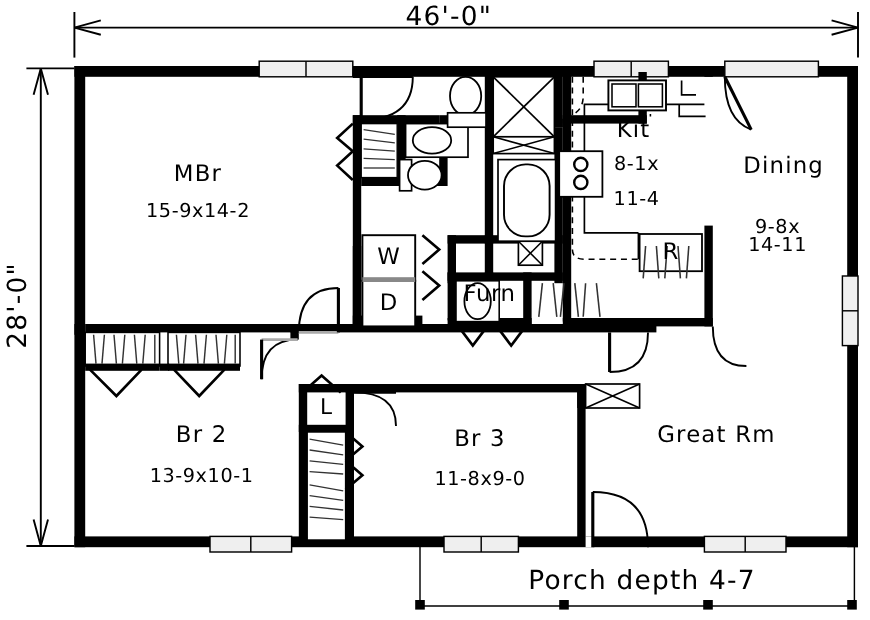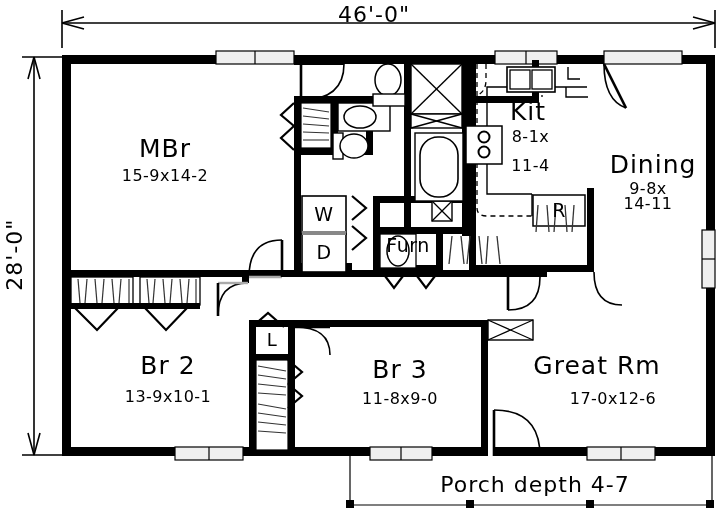--- a/index.html
+++ b/index.html
@@ -18,21 +18,21 @@
   #plan svg{display:block;}
   .lbl{
     position:absolute;
     font-family:"DejaVu Sans", sans-serif;
     color:#000;
     white-space:pre;
     letter-spacing:0.5px;
     line-height:1.15;
     text-align:center;
   }
-  .room-name{font-size:25px;letter-spacing:1px;}
+  .room-name{font-size:19px;letter-spacing:1px;}
   .room-dim{font-size:16px;letter-spacing:0.5px;}
   .small-lbl{font-size:19px;}
   .tiny-lbl{font-size:18px;}
   .dim-txt{font-size:22px;letter-spacing:1px;}
   .vert-dim{
     transform-origin:center center;
     transform:rotate(-90deg);
   }
 </style>
 </head>
@@ -421,32 +421,31 @@
 
   <div class="lbl dim-txt vert-dim" style="left:-20px; top:243px; width:70px;">28'-0"</div>
 
   <div class="lbl room-name" style="left:110px; top:135px; width:110px;">MBr</div>
   <div class="lbl room-dim" style="left:85px; top:167px; width:160px;">15-9x14-2</div>
 
   <div class="lbl room-name" style="left:493px; top:98px; width:70px;">Kit</div>
   <div class="lbl room-dim" style="left:493px; top:128px; width:75px;">8-1x</div>
   <div class="lbl room-dim" style="left:493px; top:157px; width:75px;">11-4</div>
 
-  <div class="lbl room-name" style="left:598px; top:128px; width:110px;margin-top:23px;">Dining</div>
+  <div class="lbl room-name" style="left:598px; top:128px; width:110px;">Dining</div>
   <div class="lbl room-dim" style="left:603px; top:180px; width:90px;">9-8x</div>
   <div class="lbl room-dim" style="left:603px; top:195px; width:90px;">14-11</div>
 
   <div class="lbl room-name" style="left:118px; top:352px; width:100px;">Br 2</div>
   <div class="lbl room-dim" style="left:88px; top:388px; width:160px;">13-9x10-1</div>
 
   <div class="lbl room-name" style="left:350px; top:356px; width:100px;">Br 3</div>
   <div class="lbl room-dim" style="left:325px; top:390px; width:150px;">11-8x9-0</div>
 
   <div class="lbl room-name" style="left:512px; top:352px; width:170px;">Great Rm</div>
-  <div class="lbl room-dim" style="left:528px; top:390px; width:170px;">17-0x12-6</div>
 
   <div class="lbl small-lbl" style="left:302px; top:204px; width:44px;">W</div>
   <div class="lbl small-lbl" style="left:302px; top:242px; width:44px;">D</div>
   <div class="lbl small-lbl" style="left:533px; top:200px; width:52px;">R</div>
   <div class="lbl small-lbl" style="left:378px; top:235px; width:60px;">Furn</div>
   <div class="lbl tiny-lbl" style="left:258px; top:330px; width:28px;">L</div>
 
   <div class="lbl dim-txt" style="left:420px; top:472px; width:230px;">Porch depth 4-7</div>
 
 </div>

